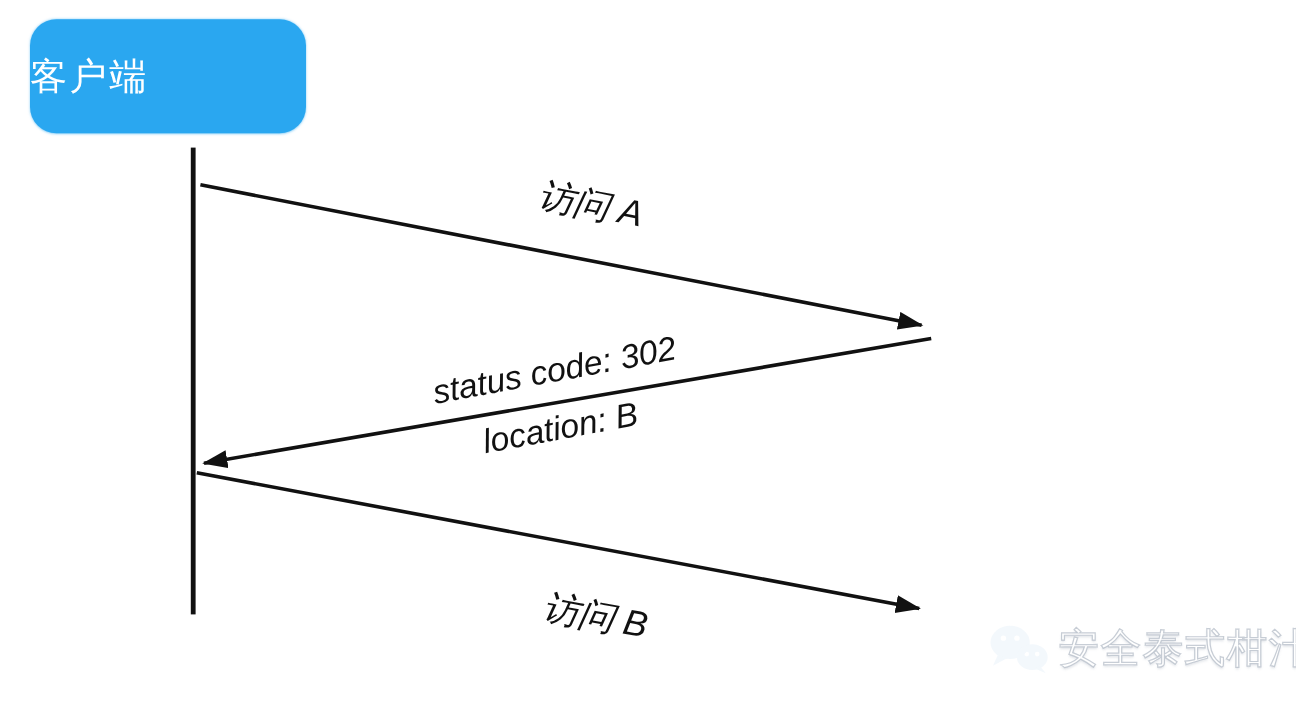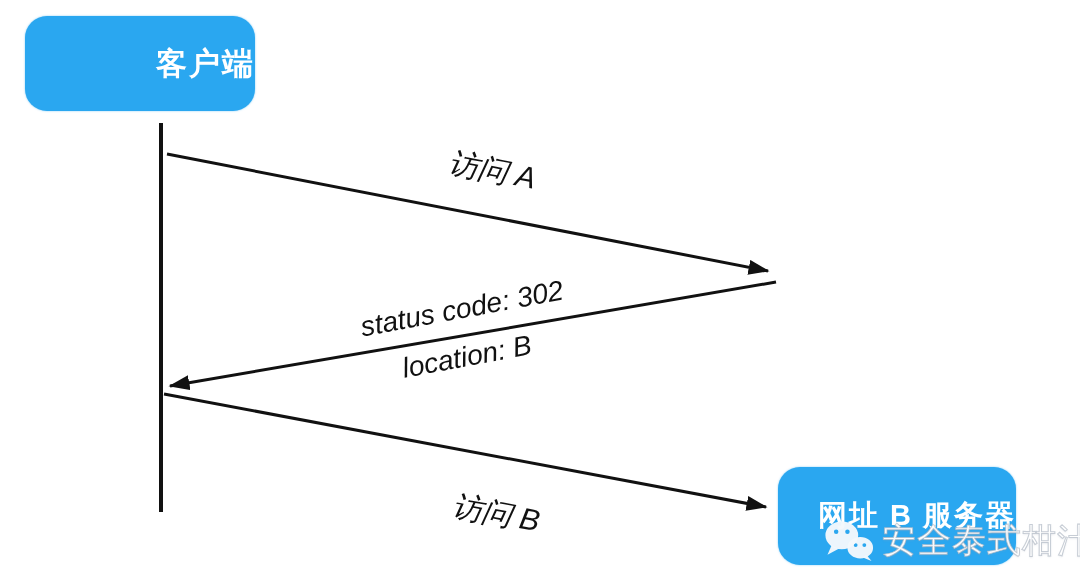--- a/index.html
+++ b/index.html
@@ -9,22 +9,22 @@
     background:#ffffff;
     overflow:hidden;
     font-family:"Liberation Sans", sans-serif;
   }
   .arrows{position:absolute;left:0;top:0;width:1080px;height:587px;}
   .node{
     position:absolute;
     background:#2AA7F0;
     border-radius:22px;
     color:#ffffff;
-    font-weight:700;
-    display:flex;align-items:center;justify-content:flex-end;
+    font-weight:400;
+    display:flex;align-items:center;justify-content:flex-start;
     letter-spacing:2px;
     box-shadow:0 0 2px rgba(42,167,240,.6);
   }
   .node-client{left:25px;top:16px;width:230px;height:95px;font-size:31px;}
   .node-short{left:780px;top:222px;width:236px;height:93px;font-size:29px;}
   .node-urlb{left:778px;top:467px;width:238px;height:98px;font-size:29px;}
   .lifeline{
     position:absolute;left:159px;top:123px;width:4px;height:389px;
     background:#111111;
   }
@@ -67,23 +67,20 @@
     <line x1="167" y1="154" x2="768" y2="271" stroke="#111111" stroke-width="3" marker-end="url(#ah)"></line>
     <line x1="776" y1="282" x2="170" y2="386" stroke="#111111" stroke-width="3" marker-end="url(#ah)"></line>
     <line x1="164" y1="394" x2="766" y2="507" stroke="#111111" stroke-width="3" marker-end="url(#ah)"></line>
   </svg>
 
   <div class="lifeline"></div>
 
   <div class="node node-client">
     <span>客户端</span>
   </div>
-  <div class="node node-urlb">
-    <span>网址 B 服务器</span>
-  </div>
 
   <div class="msg-label lbl-visit-a">访问 A</div>
   <div class="msg-label lbl-status">status code: 302</div>
   <div class="msg-label lbl-location">location: B</div>
   <div class="msg-label lbl-visit-b">访问 B</div>
 
   <div class="watermark">
     <svg width="52" height="42" viewBox="0 0 50 41">
       <g fill="#f3f8fc" fill-opacity="0.97" fill-rule="evenodd">
         <path d="M1,15 a16,13.5 0 1,0 32,0 a16,13.5 0 1,0 -32,0

